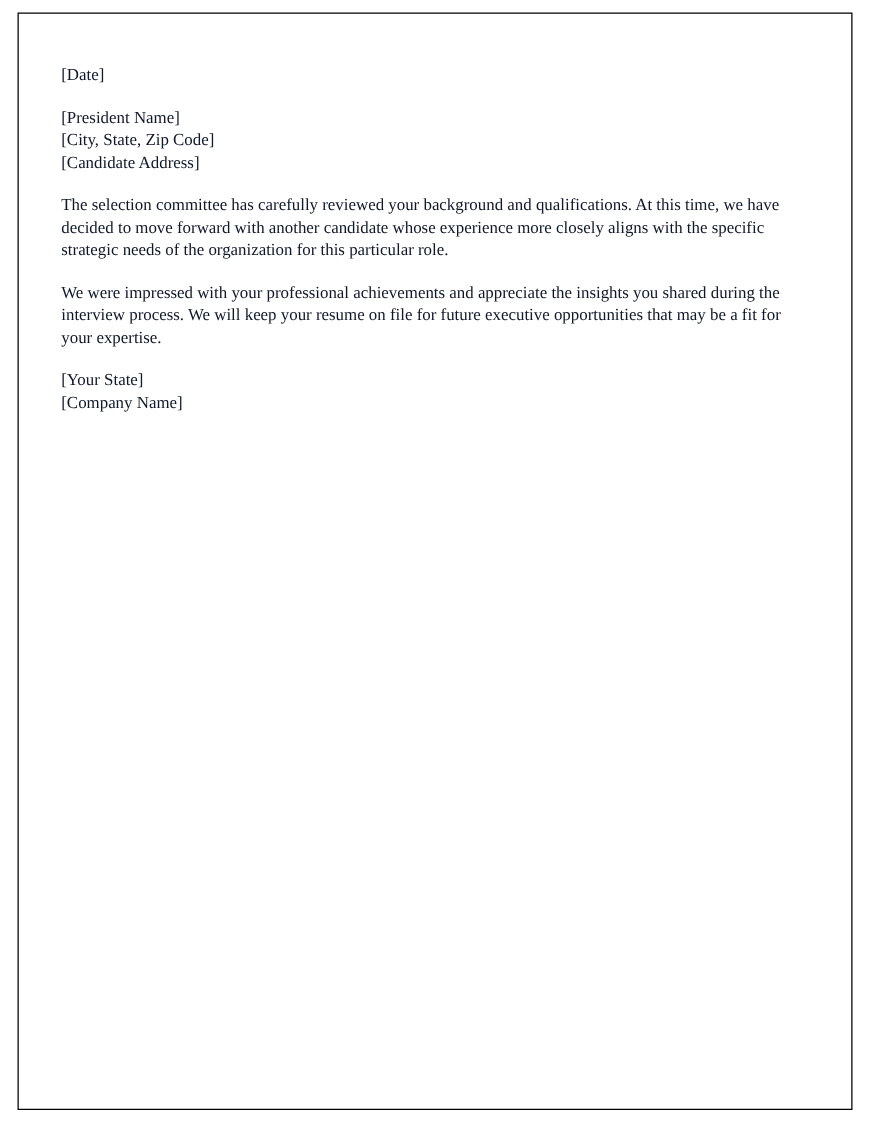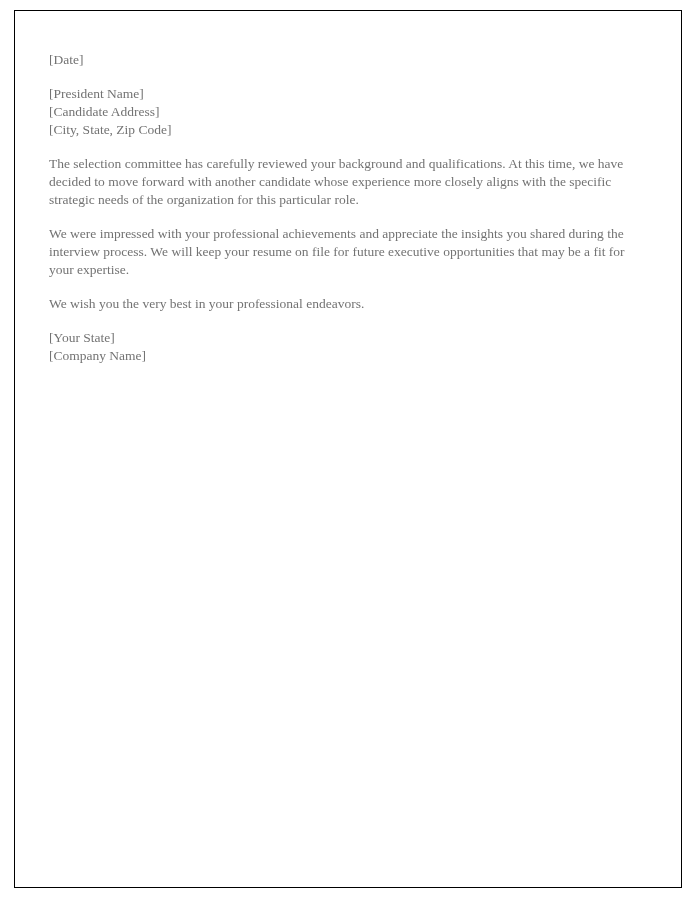--- a/index.html
+++ b/index.html
@@ -22,21 +22,21 @@
     left: 14px;
     top: 10px;
     width: 668px;
     height: 878px;
     border: 1px solid #000000;
     background: #ffffff;
     box-sizing: border-box;
     padding: 40px 38px 40px 34px;
   }
   .letter {
-    color: #737373;
+    color: #0f172a;
     font-size: 13.5px;
     line-height: 18px;
   }
   p.line {
     margin: 0;
     padding: 0;
   }
   .block {
     margin: 0 0 16px 0;
   }
@@ -50,37 +50,34 @@
 <div class="canvas">
   <div class="page">
     <div class="letter">
 
       <div class="block">
         <p class="line">[Date]</p>
       </div>
 
       <div class="block">
         <p class="line">[President Name]</p>
+        <p class="line">[City, State, Zip Code]</p>
         <p class="line">[Candidate Address]</p>
-        <p class="line">[City, State, Zip Code]</p>
       </div>
 
 
 
       <div class="block">
         <p class="line">The selection committee has carefully reviewed your background and qualifications. At this time, we have decided to move forward with another candidate whose experience more closely aligns with the specific strategic needs of the organization for this particular role.</p>
       </div>
 
       <div class="block">
         <p class="line">We were impressed with your professional achievements and appreciate the insights you shared during the interview process. We will keep your resume on file for future executive opportunities that may be a fit for your expertise.</p>
       </div>
 
-      <div class="block">
-        <p class="line">We wish you the very best in your professional endeavors.</p>
-      </div>
 
 
       <div class="block">
         <p class="line">[Your State]</p>
         <p class="line">[Company Name]</p>
       </div>
 
     </div>
   </div>
 </div>

